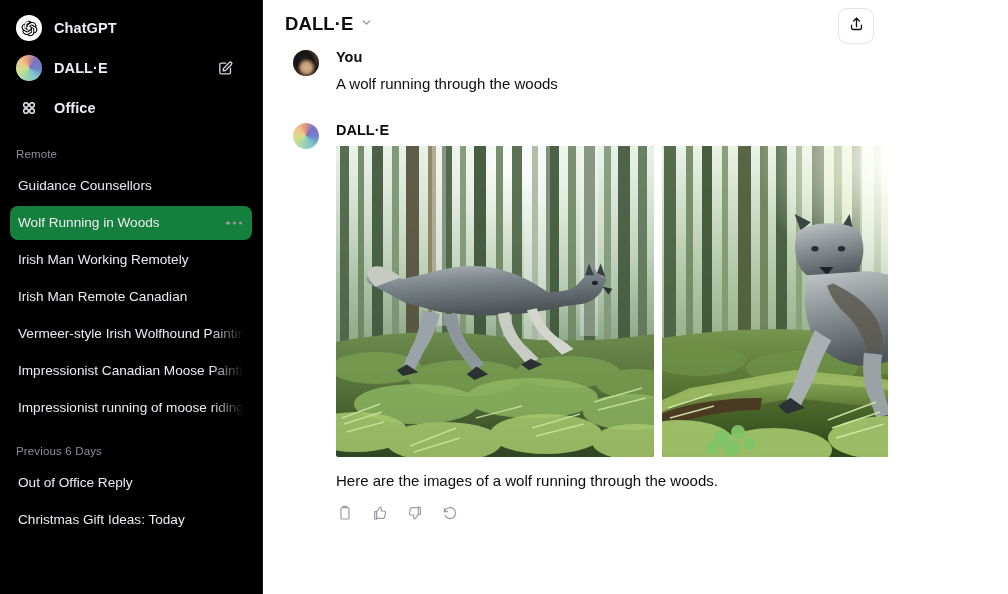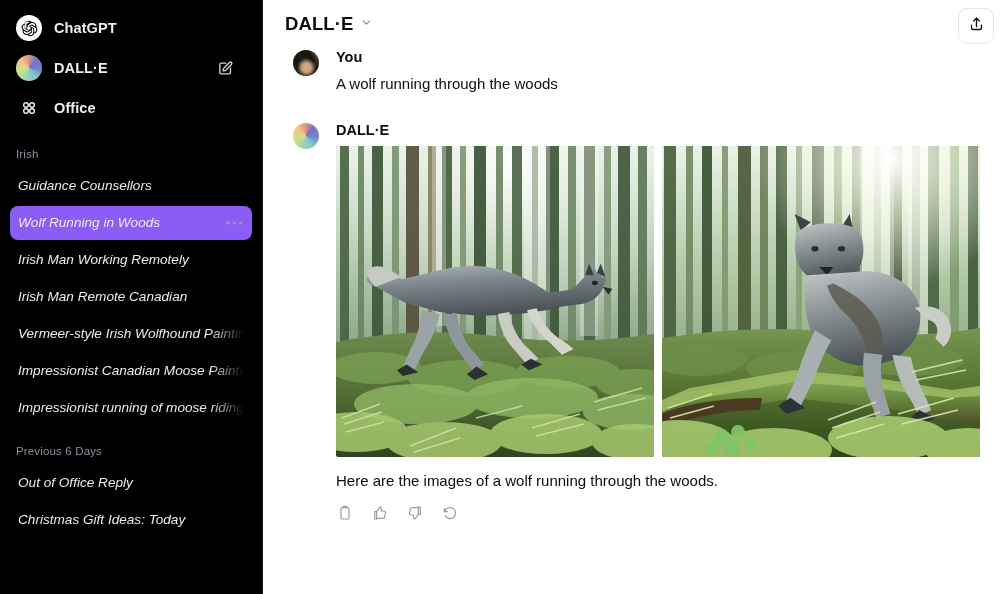--- a/index.html
+++ b/index.html
@@ -3,21 +3,21 @@
 <meta charset="utf-8">
 <style>
   * { box-sizing: border-box; margin: 0; padding: 0; }
   html, body {
     width: 1008px; height: 594px;
     overflow: hidden;
     background: #ffffff;
     font-family: "Liberation Sans", sans-serif;
     -webkit-font-smoothing: antialiased;
   }
-  .app { display: flex; width: 1008px; height: 594px; border-radius: 11px; }
+  .app { display: flex; width: 888px; height: 594px; border-radius: 11px; }
 
   
   .sidebar {
     width: 263px; height: 594px;
     background: #000000;
     border-right: 1px solid #1b1b1b;
     flex: 0 0 263px;
     position: relative;
     overflow: hidden;
     padding-top: 8px;
@@ -76,33 +76,32 @@
   .chat-list { padding: 0 10px; }
   .chat-item {
     position: relative;
     height: 34px;
     display: flex; align-items: center;
     border-radius: 8px;
     padding: 0 8px;
     margin-bottom: 3px;
     cursor: pointer;
   }
-  .chat-item.active { background: #8b5cf6; }
+  .chat-item.active { background: #15803d; }
   .chat-title {
     color: #ececf1;
     font-size: 13.6px;
     font-weight: 400;
     white-space: nowrap;
     overflow: hidden;
     line-height: 34px;
     position: relative;
     flex: 1 1 auto;
     -webkit-mask-image: linear-gradient(to right, #000 calc(100% - 34px), transparent 100%);
     mask-image: linear-gradient(to right, #000 calc(100% - 34px), transparent 100%);
-    font-style: italic;
   }
   .chat-item.active .chat-title {
     -webkit-mask-image: none; mask-image: none;
   }
   .dots-btn {
     position: absolute; right: 10px; top: 50%;
     transform: translateY(-50%);
     display: flex; gap: 3px; align-items: center;
     cursor: pointer;
   }
@@ -224,21 +223,21 @@
         <svg width="18" height="18" viewBox="0 0 24 24" fill="none" stroke="#ececf1" stroke-width="1.9">
           <circle cx="8" cy="8" r="3.1"></circle>
             <circle cx="16" cy="8" r="3.1"></circle>
           <circle cx="8" cy="16" r="3.1"></circle>
             <circle cx="16" cy="16" r="3.1"></circle>
         </svg>
       </span>
       <span class="nav-label">Office</span>
     </div>
 
-    <div class="section-label">Irish</div>
+    <div class="section-label">Remote</div>
     <div class="chat-list">
       <div class="chat-item">
         <span class="chat-title">Guidance Counsellors</span>
       </div>
       <div class="chat-item active">
         <span class="chat-title">Wolf Running in Woods</span>
         <span class="dots-btn">
             <i></i>
             <i></i>
             <i></i>

